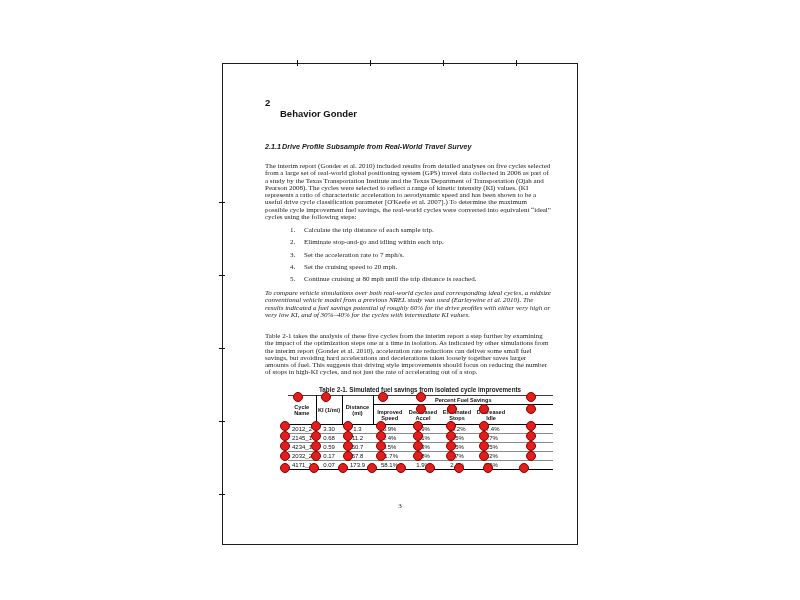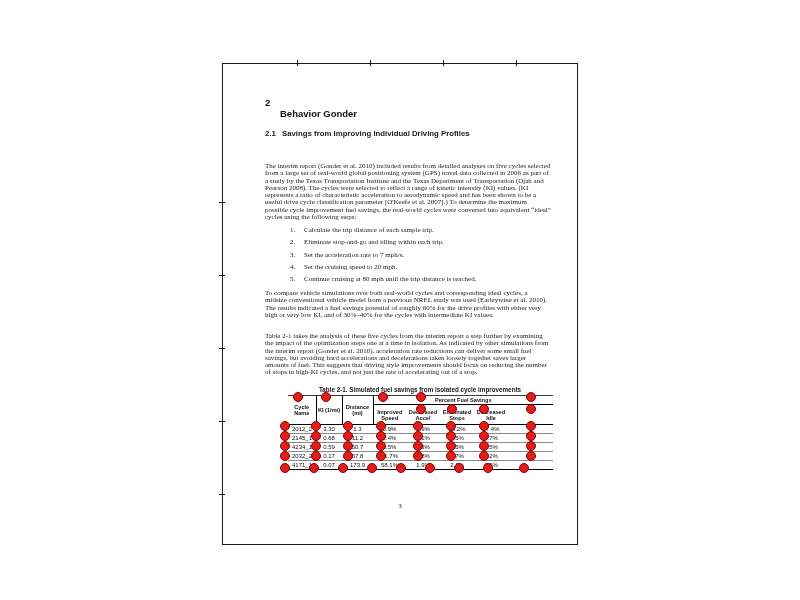--- a/index.html
+++ b/index.html
@@ -27,21 +27,21 @@
   }
   .h2 .hnum { display:inline-block; width:17px; }
   .h3 {
     left:42px; top:79px; width:292px;
     font-family:"Liberation Sans", sans-serif; font-weight:bold; font-style:italic;
     font-size:7.2px; line-height:8px;
   }
   .h3 .hnum { display:inline-block; width:17px; font-style:italic; }
   .para { left:42px; width:286px; font-size:7px; line-height:7.3px; text-align:left; }
   .p1 { top:99px; }
-  .p2 { top:226px; }
+  .p2 { top:226px;font-style:italic; }
   .p3 { top:269px; }
   .p4 { top:418px; }
   .steps { left:67px; top:163px; width:260px; font-size:7px; line-height:7.3px; }
   .steps .li { margin-bottom:5px; display:flex; }
   .steps .num { width:14px; flex:0 0 14px; }
   .tbl-title {
     left:63px; top:322px; width:268px; text-align:center;
     font-family:"Liberation Sans", sans-serif; font-weight:bold; font-size:6.3px; line-height:7px;
   }
   table.data {
@@ -78,24 +78,24 @@
 <body>
 
 <div class="page">
 
   <div class="blk h1">
     <span class="hnum">2</span>
     <span class="htext"><br>
     <span>Behavior Gonder</span></span>
   </div>
 
-  <div class="blk h2">
-    <span class="hnum">2.1</span><span>Savings from Improving Individual Driving Profiles</span>
+
+  <div class="blk h3">
+    <span class="hnum">2.1.1</span><span>Drive Profile Subsample from Real-World Travel Survey</span>
   </div>
-
 
   <div class="blk para p1">The interim report (Gonder et al. 2010) included results from detailed analyses on five cycles selected from a large set of real-world global positioning system (GPS) travel data collected in 2006 as part of a study by the Texas Transportation Institute and the Texas Department of Transportation (Ojah and Pearson 2008). The cycles were selected to reflect a range of kinetic intensity (KI) values. (KI represents a ratio of characteristic acceleration to aerodynamic speed and has been shown to be a useful drive cycle classification parameter [O'Keefe et al. 2007].) To determine the maximum possible cycle improvement fuel savings, the real-world cycles were converted into equivalent “ideal” cycles using the following steps:</div>
 
   <div class="blk steps">
       <div class="li">
         <span class="num">1.</span>
         <span>Calculate the trip distance of each sample trip.</span>
       </div>
       <div class="li">
         <span class="num">2.</span>

